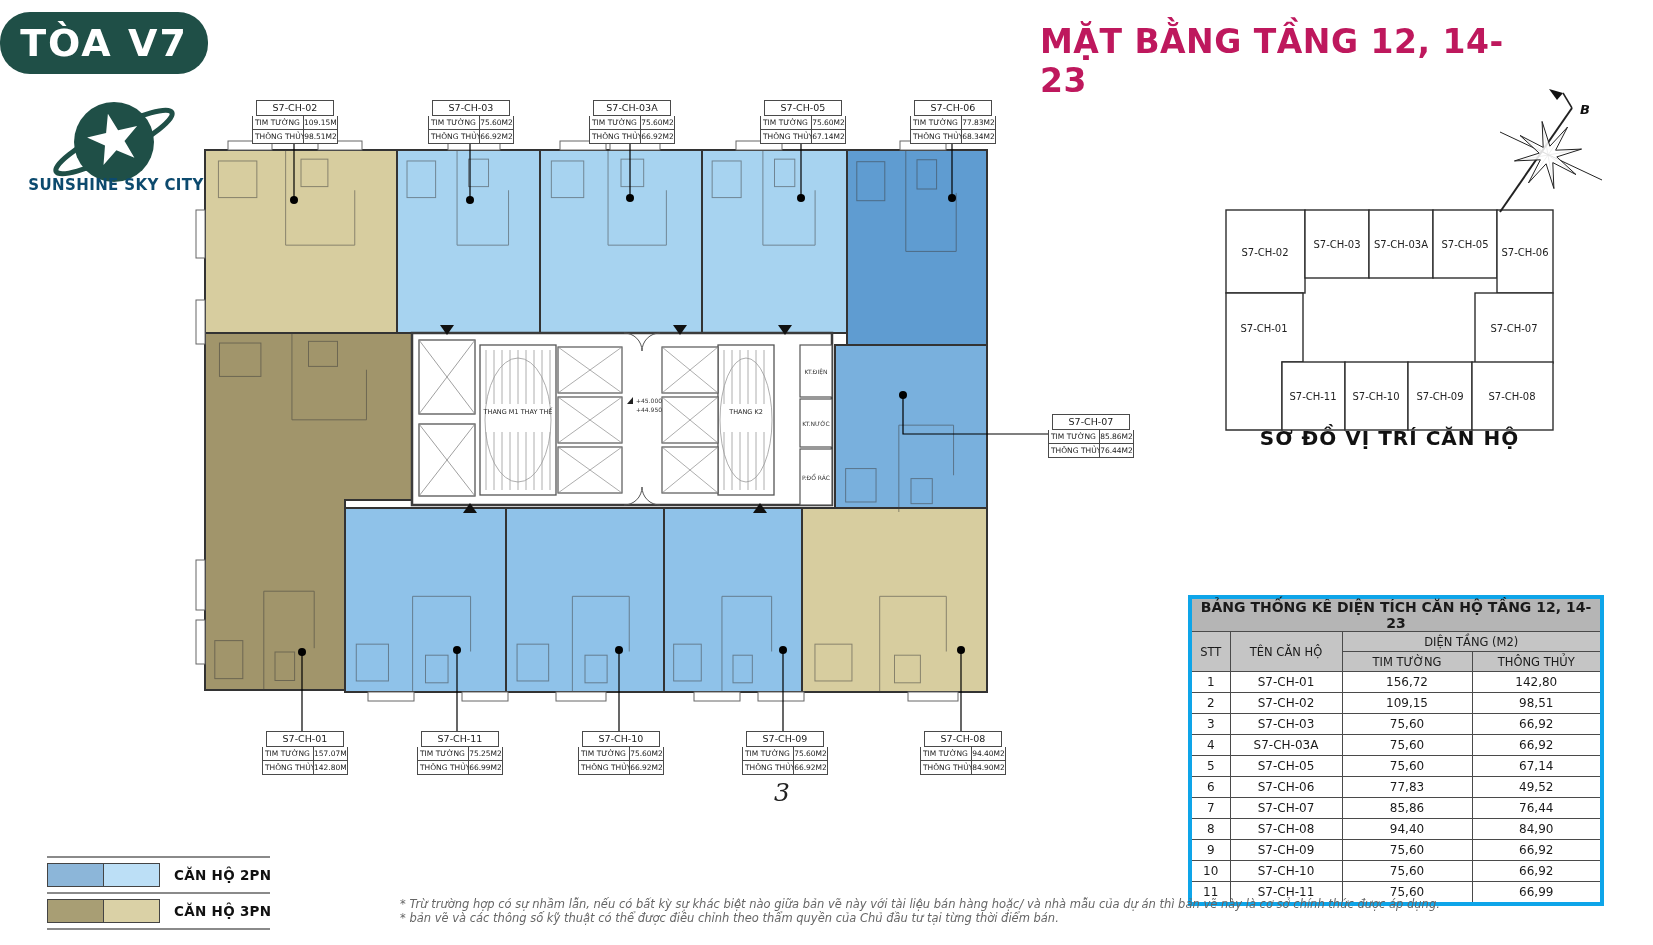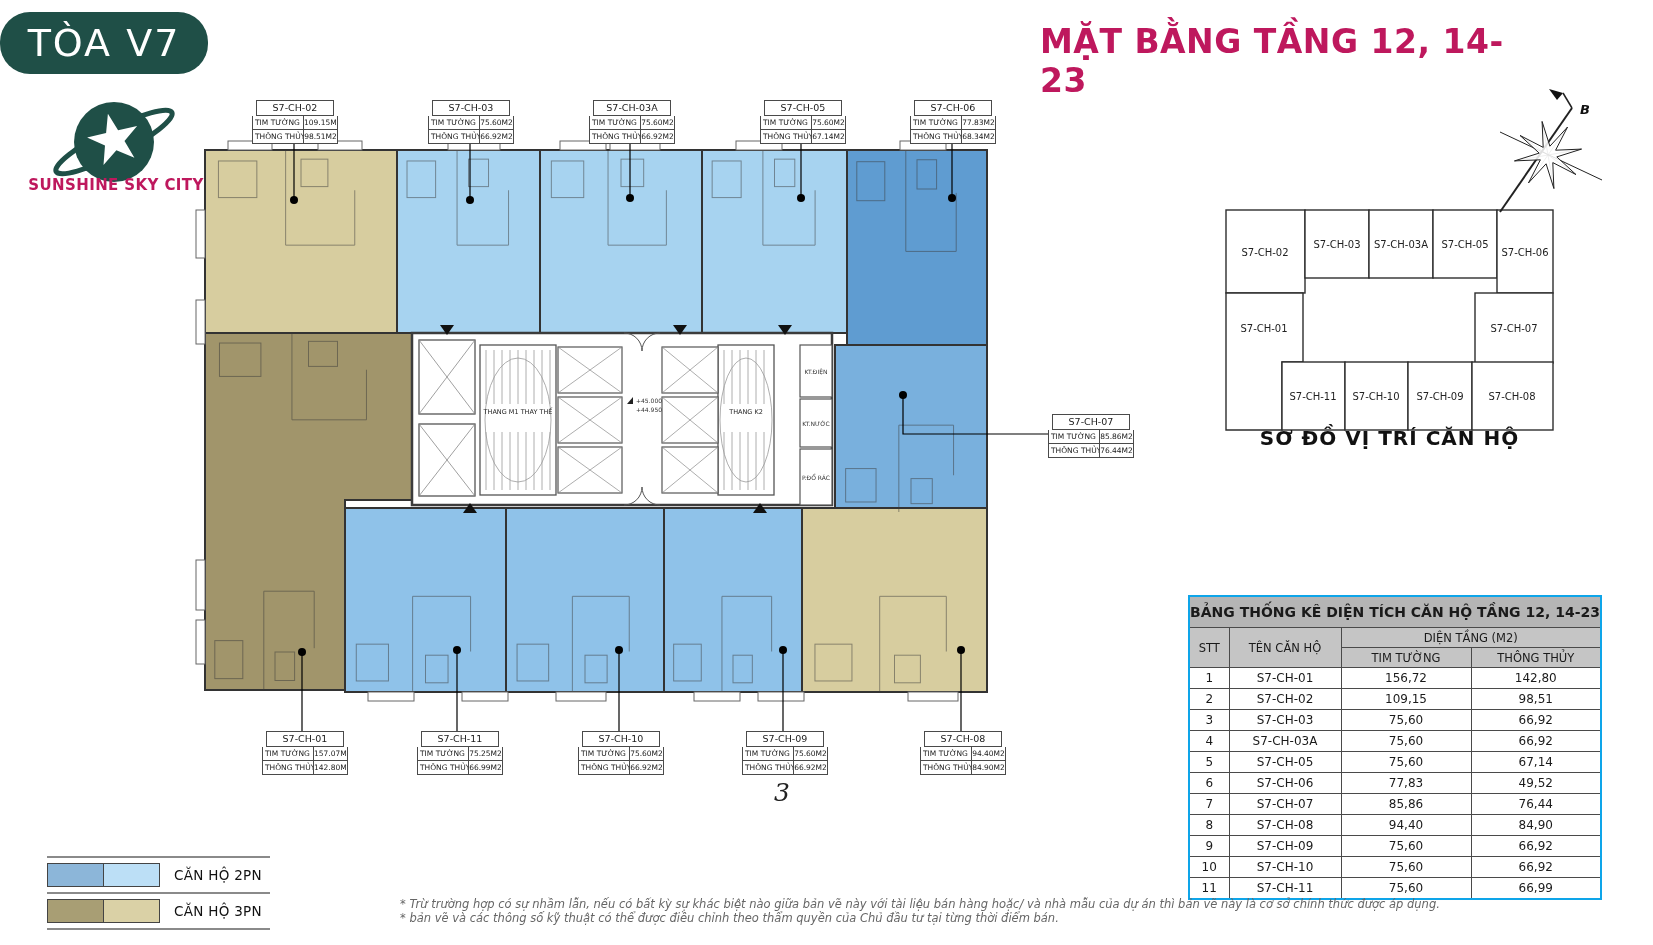--- a/index.html
+++ b/index.html
@@ -5,53 +5,53 @@
   html,body{margin:0;padding:0;background:#e8e8e8;}
   #canvas{position:relative;width:1653px;height:945px;background:#ffffff;overflow:hidden;
           font-family:"DejaVu Sans","Liberation Sans",sans-serif;color:#1a1a1a;}
   .abs{position:absolute;}
   svg{position:absolute;left:0;top:0;z-index:1;}
   svg text{font-family:"DejaVu Sans","Liberation Sans",sans-serif;}
 
   
   .tower-tag{left:0;top:12px;width:208px;height:62px;border-radius:30px;background:#1f4f47;
              display:flex;align-items:center;justify-content:center;z-index:4;}
-  .tower-tag span{color:#fff;font-size:38px;font-weight:normal;letter-spacing:2px;}
+  .tower-tag span{color:#fff;font-size:38px;font-weight:bold;letter-spacing:2px;}
   .brand-name{left:28px;top:176px;width:176px;text-align:center;font-size:15px;font-weight:bold;
-              color:#be185d;letter-spacing:0.4px;z-index:4;}
+              color:#0c4a6e;letter-spacing:0.4px;z-index:4;}
   .page-title{left:1040px;top:22px;width:500px;font-size:33px;font-weight:bold;color:#be185d;
               letter-spacing:0.5px;z-index:4;}
 
   
   .unit-label{position:absolute;width:86px;background:#fff;z-index:6;}
   .ul-name{border:1px solid #4a4a4a;margin:0 4px;text-align:center;font-size:9.5px;line-height:14px;height:14px;background:#fff;white-space:nowrap;overflow:hidden;}
   .ul-row{display:flex;border:1px solid #4a4a4a;border-top:none;height:13px;background:#fff;}
   .ul-k{width:48px;border-right:1px solid #4a4a4a;font-size:7.5px;line-height:13px;padding-left:2px;white-space:nowrap;overflow:hidden;}
   .ul-v{flex:1;font-size:7.5px;line-height:13px;text-align:center;white-space:nowrap;overflow:hidden;}
 
   
   .keyplan-title{left:1226px;top:426px;width:327px;text-align:center;font-size:20px;font-weight:bold;
                  letter-spacing:1px;color:#111;z-index:4;}
 
   
   .area-table{position:absolute;left:1188px;top:595px;z-index:4;border-collapse:collapse;
-              table-layout:fixed;width:412px;font-size:12px;border:2px solid #0ea5e9;}
+              table-layout:fixed;width:412px;font-size:12px;border:4px solid #0ea5e9;}
   .area-table td{border:1px solid #4a4a4a;text-align:center;padding:0;}
   .t-title-row td{background:#b5b5b5;font-weight:bold;font-size:14px;height:30px;}
   .t-head td{background:#c5c5c5;font-size:11.5px;height:19px;}
   .area-table tbody td{height:20px;background:#fff;}
 
   
   .legend{left:47px;top:856px;width:260px;z-index:4;}
   .lg-line{height:2px;background:#8a8a8a;width:223px;margin:0;}
   .lg-row{display:flex;align-items:center;height:34px;}
   .lg-swatch{width:111px;height:22px;border:1.5px solid #444;display:flex;}
   .sw-half{width:50%;height:100%;}
   .sw-half:first-child{border-right:1.5px solid #444;}
-  .lg-label{margin-left:14px;font-size:13.5px;font-weight:normal;color:#111;letter-spacing:0.3px;}
+  .lg-label{margin-left:14px;font-size:13.5px;font-weight:bold;color:#111;letter-spacing:0.3px;}
 
   
   .fn{position:absolute;left:400px;width:1133px;text-align:left;font-style:italic;font-size:11.5px;color:#666;z-index:4;}
   .source{position:absolute;left:1000px;top:924px;width:540px;text-align:right;font-style:italic;
           font-size:13px;color:#555;z-index:4;}
   .page-mark{left:774px;top:778px;font-size:25px;font-family:"DejaVu Serif","Liberation Serif",serif;
              font-style:italic;color:#222;z-index:4;}
   .tiny{font-size:6px;fill:#333;}
 </style>
 </head>

